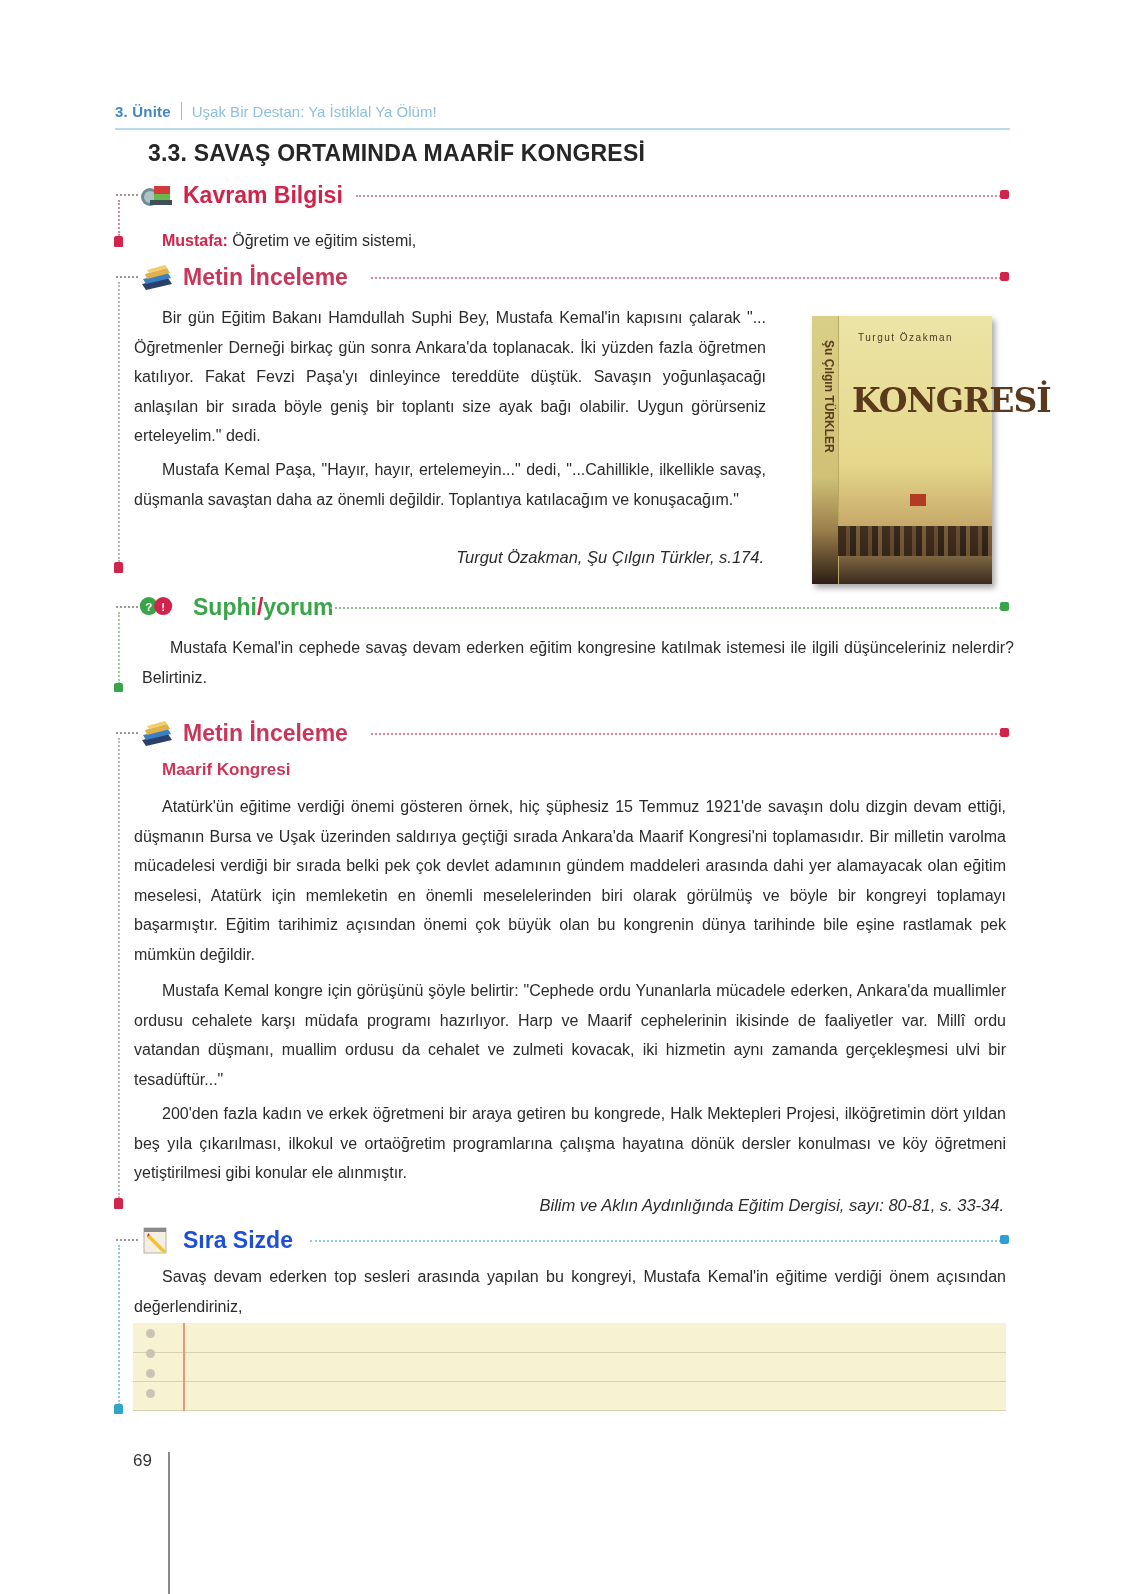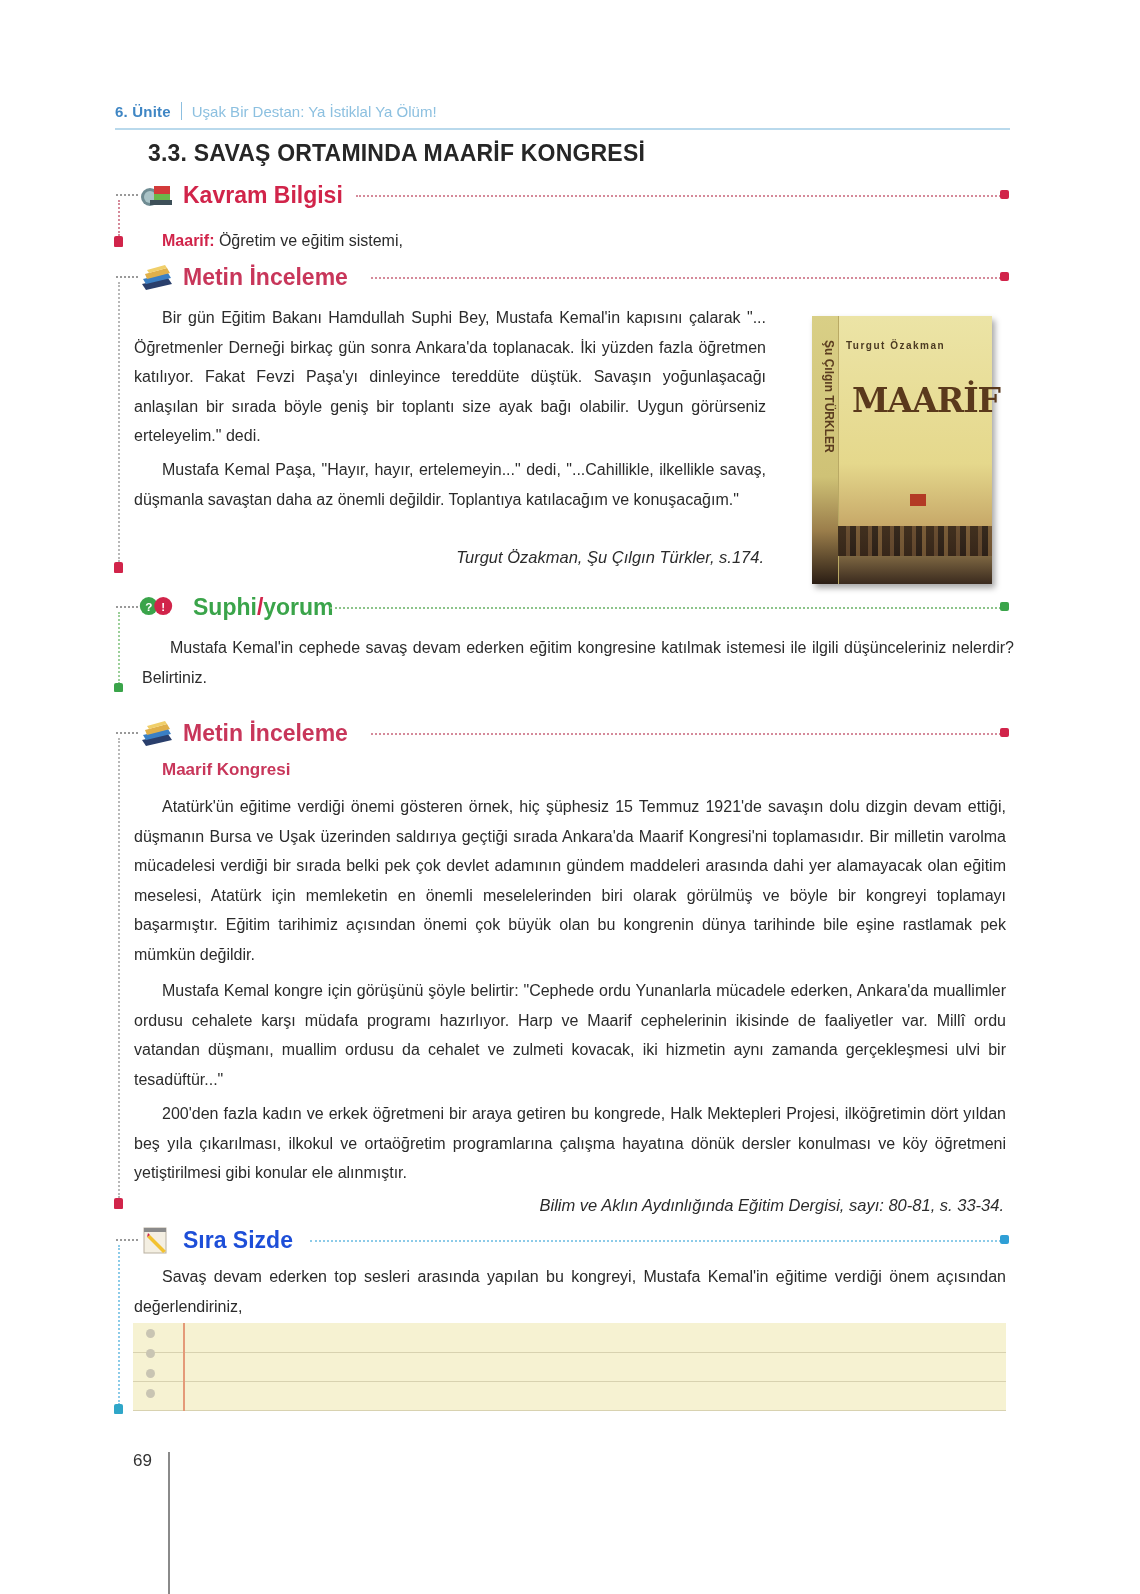--- a/index.html
+++ b/index.html
@@ -30,60 +30,60 @@
   .cite { position:absolute; font-size:16.5px; font-style:italic; color:#2b2b2b; text-align:right; }
 
   .book { position:absolute; left:812px; top:316px; width:180px; height:268px;
           background:linear-gradient(180deg,#ece4a6 0%,#e5d88c 55%,#c7a969 78%,#3a2a1e 100%);
           box-shadow:3px 4px 6px rgba(0,0,0,0.35); }
   .book .spine { position:absolute; left:0; top:0; width:26px; height:100%;
                  background:linear-gradient(180deg,#d9cf86 0%,#cfc276 60%,#9b7e4b 80%,#2a1d14 100%);
                  border-right:1px solid #b9a964; }
   .book .spine-text { position:absolute; left:2px; top:24px; width:22px; height:120px; writing-mode:vertical-rl;
                       font-size:12px; font-weight:bold; color:#5b3c1f; }
-  .book .author { position:absolute; left:34px; top:16px; font-size:10px; font-weight:bold; color:#4b3a22; letter-spacing:1.5px;margin-top:8px; }
+  .book .author { position:absolute; left:46px; top:16px; font-size:10px; font-weight:normal; color:#4b3a22; letter-spacing:1.5px; }
   .book .t1 { position:absolute; left:40px; top:32px; font-family:"DejaVu Serif", serif; font-size:33px; font-weight:bold; color:#6b4420; line-height:34px; }
   .book .t2 { position:absolute; left:40px; top:68px; font-family:"DejaVu Serif", serif; font-size:33px; font-weight:bold; color:#5a391c; line-height:34px; letter-spacing:-1px; }
   .book .riders { position:absolute; left:26px; bottom:28px; width:154px; height:30px;
                   background:repeating-linear-gradient(90deg,#2a1b12 0 8px,#5a3f28 8px 12px,#1e1410 12px 18px,#6d5030 18px 22px); opacity:0.85; }
   .book .flag { position:absolute; left:98px; top:178px; width:16px; height:12px; background:#b33a25; }
 
   .lined { position:absolute; left:133px; top:1323px; width:873px; height:88px; background:#f6f2d2; }
   .lined .row { position:absolute; left:0; width:100%; border-top:1px solid #d8d2b0; }
   .lined .margin { position:absolute; left:50px; top:0; width:2px; height:100%; background:#e49a78; }
   .lined .hole { position:absolute; left:13px; width:9px; height:9px; border-radius:50%; background:#c9c5b3; }
 
   .page-num { position:absolute; left:133px; top:1451px; font-size:17px; color:#333; }
   .page-rule { position:absolute; left:168px; top:1452px; width:2px; height:142px; background:#8a8a8a; }
 </style>
 </head>
 <body>
 
 <div class="unit-header">
-  <span class="unit">6. Ünite</span><span class="sep"></span><span class="sub">Uşak Bir Destan: Ya İstiklal Ya Ölüm!</span>
+  <span class="unit">3. Ünite</span><span class="sep"></span><span class="sub">Uşak Bir Destan: Ya İstiklal Ya Ölüm!</span>
 </div>
 <div class="page-title">3.3. SAVAŞ ORTAMINDA MAARİF KONGRESİ</div>
 
 <div class="section-head" style="top:180px;width:892px;">
   <div class="lead"></div>
   <svg class="icon" viewBox="0 0 36 30">
     <circle cx="12" cy="17" r="9" fill="#6f8c93"></circle>
       <circle cx="12" cy="17" r="6" fill="#a9c3c7"></circle>
     <rect x="16" y="6" width="16" height="12" fill="#d33a3a"></rect>
       <rect x="16" y="14" width="16" height="6" fill="#6bb84a"></rect>
     <rect x="12" y="20" width="22" height="5" fill="#3d4f58"></rect>
   </svg>
   <div class="label red">Kavram Bilgisi</div>
   <div class="dots" style="left:240px;width:645px;border-top-color:#d58a9a;"></div>
   <div class="end" style="left:884px;background:#d1244a;"></div>
 </div>
 <div class="vline" style="top:200px;height:36px;border-left-color:#d58a9a;"></div>
 <div class="vend" style="top:236px;background:#d1244a;"></div>
 <div class="para" style="left:162px;top:226px;width:500px;">
-  <span class="red" style="font-weight:bold;">Maarif:</span><span> Öğretim ve eğitim sistemi,</span>
+  <span class="red" style="font-weight:bold;">Mustafa:</span><span> Öğretim ve eğitim sistemi,</span>
 </div>
 
 <div class="section-head" style="top:262px;width:892px;">
   <div class="lead"></div>
   <svg class="icon" viewBox="0 0 36 30">
     <path d="M4 22 L30 16 L34 22 L8 28 Z" fill="#2a3f6c"></path>
       <path d="M5 17 L30 11 L33 16 L8 22 Z" fill="#3a7fc4"></path>
     <path d="M7 12 L29 6 L32 11 L9 17 Z" fill="#e0b04a"></path>
       <path d="M9 8 L27 3 L29 6 L11 11 Z" fill="#f0cf6a"></path>
   </svg>
@@ -96,21 +96,21 @@
 
 <div class="para" style="left:134px;top:303px;width:632px;"><span class="ind"></span><span>Bir gün Eğitim Bakanı Hamdullah Suphi Bey, Mustafa Kemal'in kapısını çalarak "... Öğretmenler Derneği birkaç gün sonra Ankara'da toplanacak. İki yüzden fazla öğretmen katılıyor. Fakat Fevzi Paşa'yı dinleyince tereddüte düştük. Savaşın yoğunlaşacağı anlaşılan bir sırada böyle geniş bir toplantı size ayak bağı olabilir. Uygun görürseniz erteleyelim." dedi.</span></div>
 <div class="para" style="left:134px;top:455px;width:632px;"><span class="ind"></span><span>Mustafa Kemal Paşa, "Hayır, hayır, ertelemeyin..." dedi, "...Cahillikle, ilkellikle savaş, düşmanla savaştan daha az önemli değildir. Toplantıya katılacağım ve konuşacağım."</span></div>
 <div class="cite" style="left:134px;top:548px;width:630px;">Turgut Özakman, Şu Çılgın Türkler, s.174.</div>
 
 <div class="book">
   <div class="spine">
     <div class="spine-text">Şu Çılgın TÜRKLER</div>
   </div>
   <div class="author">Turgut Özakman</div>
-  <div class="t2">MAARİF</div>
+  <div class="t2">KONGRESİ</div>
   <div class="flag"></div>
   <div class="riders"></div>
 </div>
 
 <div class="section-head" style="top:592px;width:892px;">
   <div class="lead"></div>
   <svg class="icon" viewBox="0 0 40 30">
     <circle cx="12" cy="14" r="10" fill="#3aa44a"></circle>
       <text x="12" y="19" font-size="13" font-weight="bold" fill="#fff" text-anchor="middle" font-family="Liberation Sans, sans-serif">?</text>
     <circle cx="28" cy="14" r="10" fill="#d1244a"></circle>

